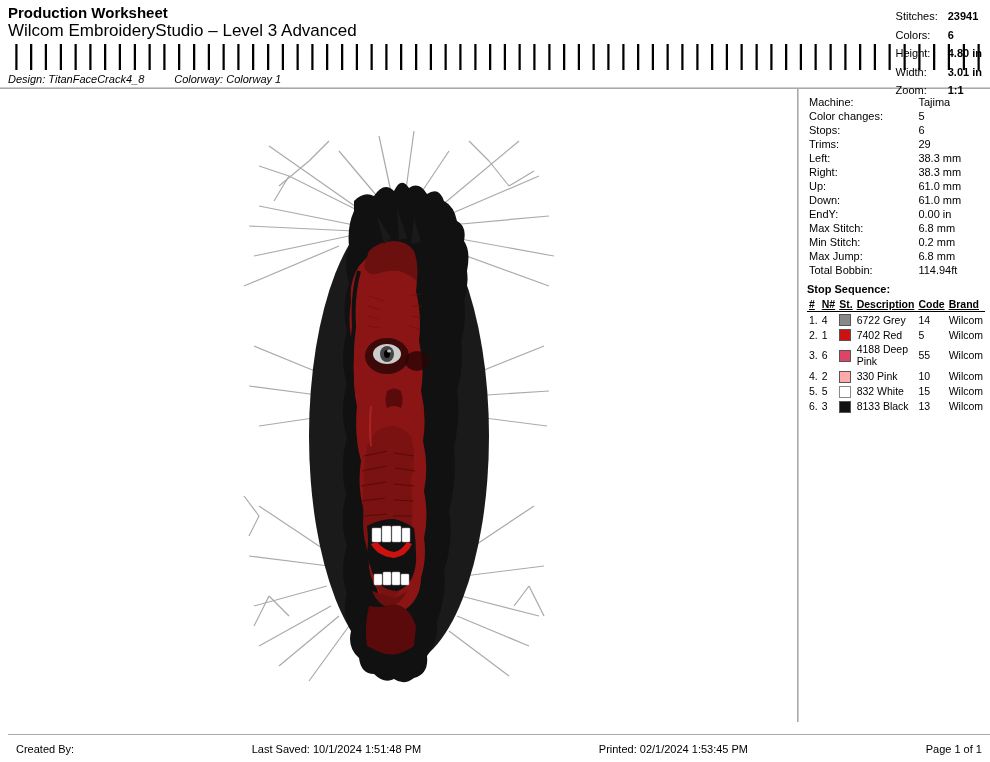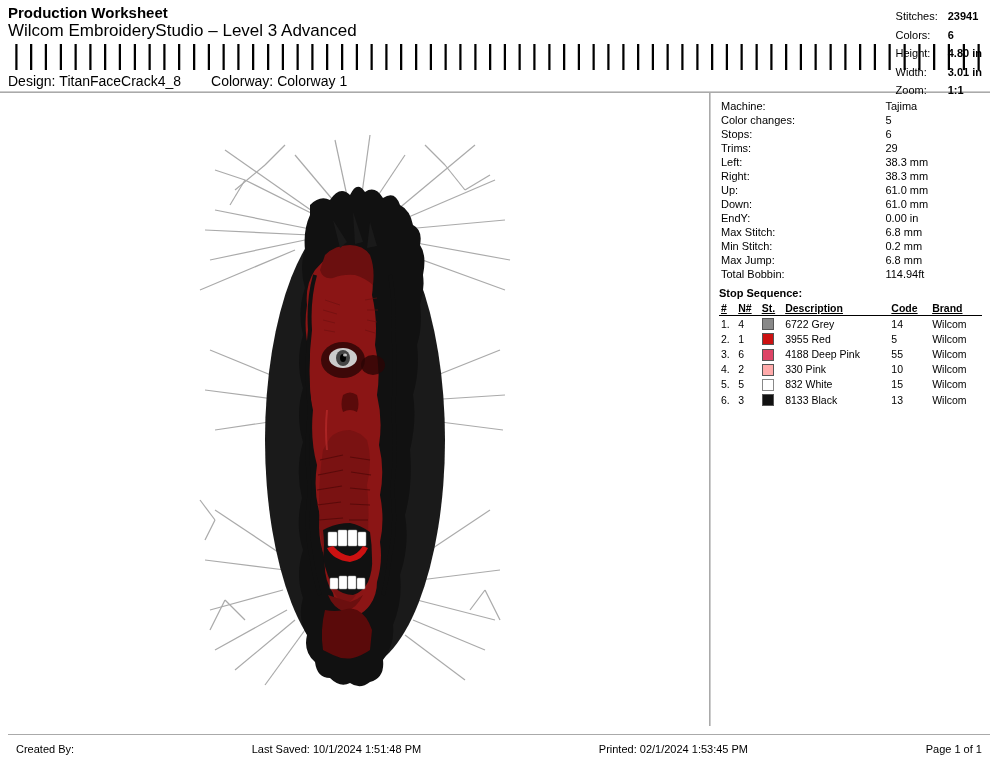--- a/index.html
+++ b/index.html
@@ -30,21 +30,22 @@
       font-size: 28px;
       letter-spacing: -2px;
       line-height: 1;
       margin: 2px 0;
     }
     .header-meta {
       display: flex;
       gap: 30px;
     }
     .header-meta span {
-      font-size: 14px;
+      font-size: 11px;
+      font-style: italic;
     }
 
     
     .top-right-stats {
       position: absolute;
       top: 6px;
       right: 6px;
       font-size: 11px;
       line-height: 1.5;
     }
@@ -75,21 +76,21 @@
     }
 
     
     .design-svg {
       width: 320px;
       height: 560px;
     }
 
     
     .info-panel {
-      width: 280px;
+      width: 192px;
       padding: 6px 8px;
       font-size: 11px;
       border-left: 1px solid #ccc;
       overflow-y: auto;
     }
 
     .info-table {
       width: 100%;
       border-collapse: collapse;
     }
@@ -414,21 +415,21 @@
             <td>4</td>
             <td><span class="color-swatch" style="background-color: rgb(136, 136, 136);"></span></td>
             <td>6722 Grey</td>
             <td>14</td>
             <td>Wilcom</td>
           </tr>
           <tr>
             <td>2.</td>
             <td>1</td>
             <td><span class="color-swatch" style="background-color: rgb(204, 17, 17);"></span></td>
-            <td>3955 Red</td>
+            <td>7402 Red</td>
             <td>5</td>
             <td>Wilcom</td>
           </tr>
           <tr>
             <td>3.</td>
             <td>6</td>
             <td><span class="color-swatch" style="background-color: rgb(221, 68, 102);"></span></td>
             <td>4188 Deep Pink</td>
             <td>55</td>
             <td>Wilcom</td>

